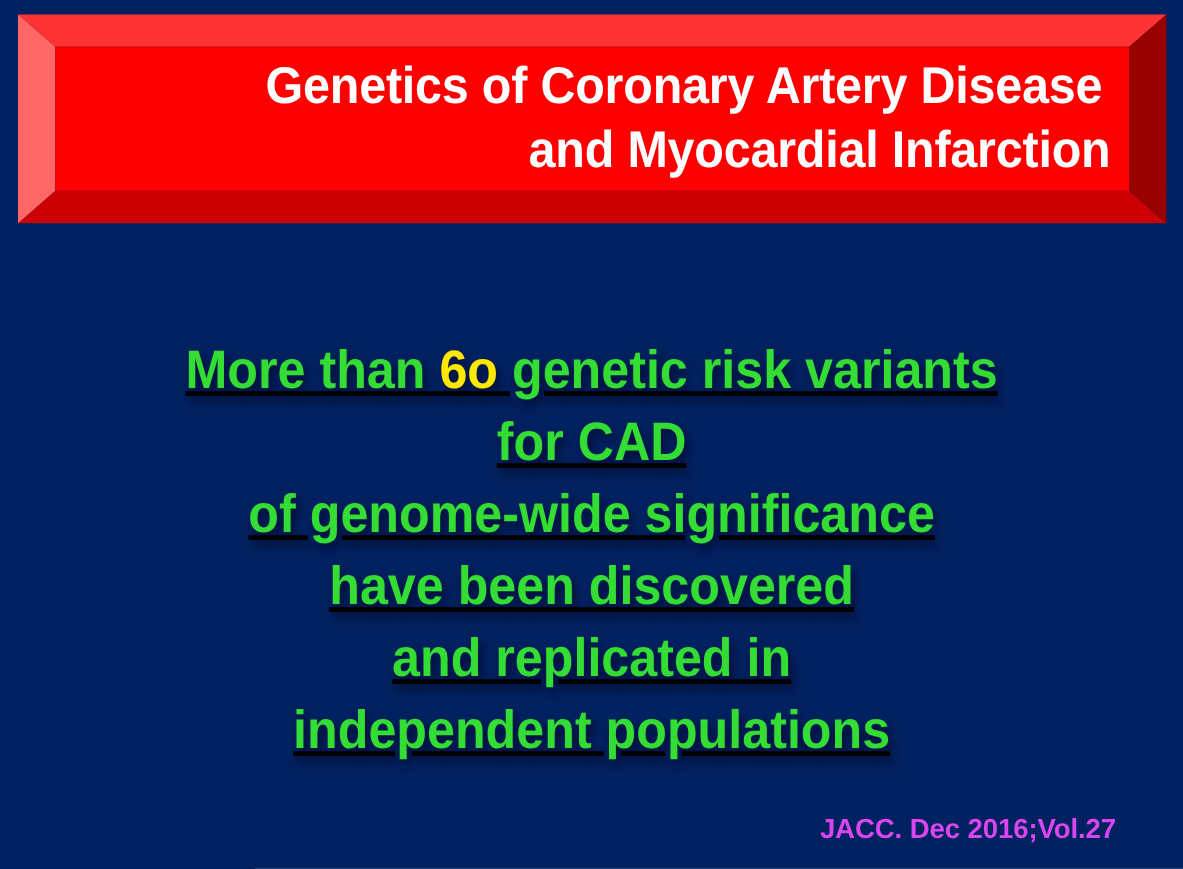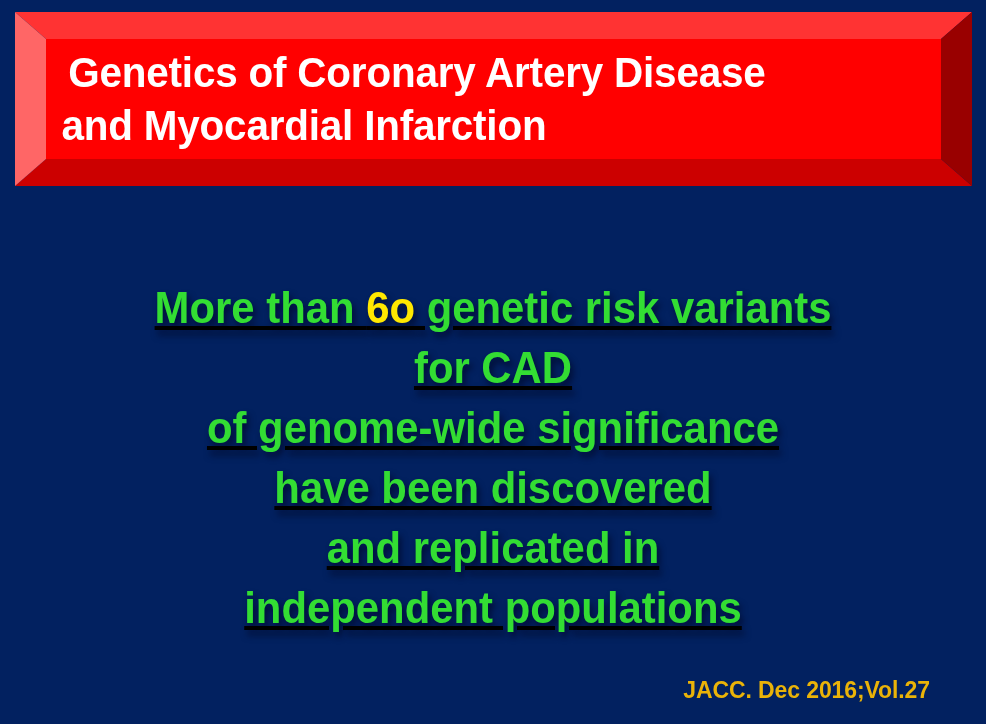--- a/index.html
+++ b/index.html
@@ -80,21 +80,21 @@
 
   #title-face {
     position: absolute;
     left: 31px;
     top: 27px;
     right: 31px;
     bottom: 27px;
     background: #FF0000;
     display: flex;
     flex-direction: column;
-    align-items: flex-start;
+    align-items: flex-end;
     justify-content: center;
   }
 
   .title-line {
     color: #FFFFFF;
     font-family: "Liberation Sans Narrow", "Liberation Sans", sans-serif;
     font-weight: bold;
     font-size: 43px;
     line-height: 1.24;
     letter-spacing: -0.2px;
@@ -128,21 +128,21 @@
   .highlight-count {
     color: #FFE800;
     font-weight: bold;
   }
 
   
   #citation {
     position: absolute;
     right: 56px;
     top: 679px;
-    color: #eab308;
+    color: #d946ef;
     font-family: "Liberation Sans", sans-serif;
     font-weight: bold;
     font-size: 23px;
     line-height: 1;
     white-space: nowrap;
     letter-spacing: -0.1px;
   }
 </style>
 </head>
 <body>

